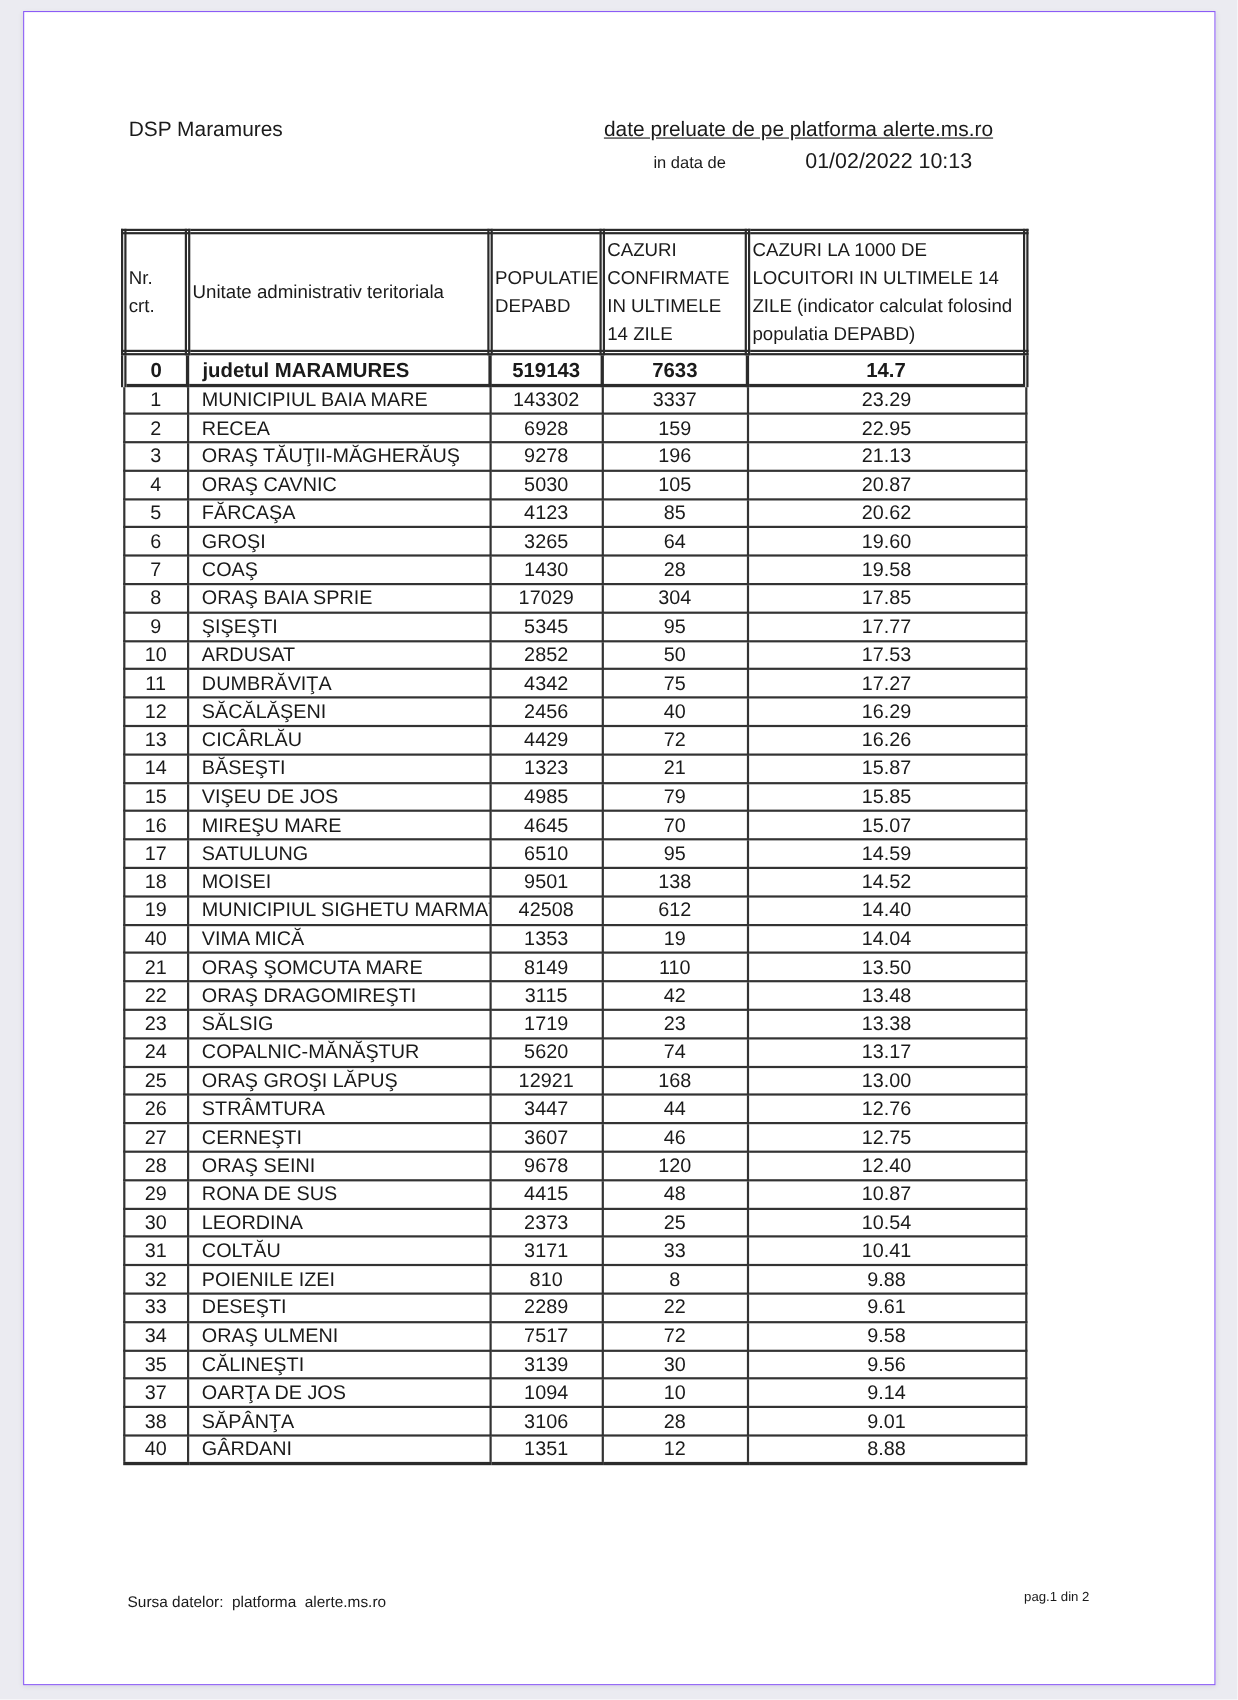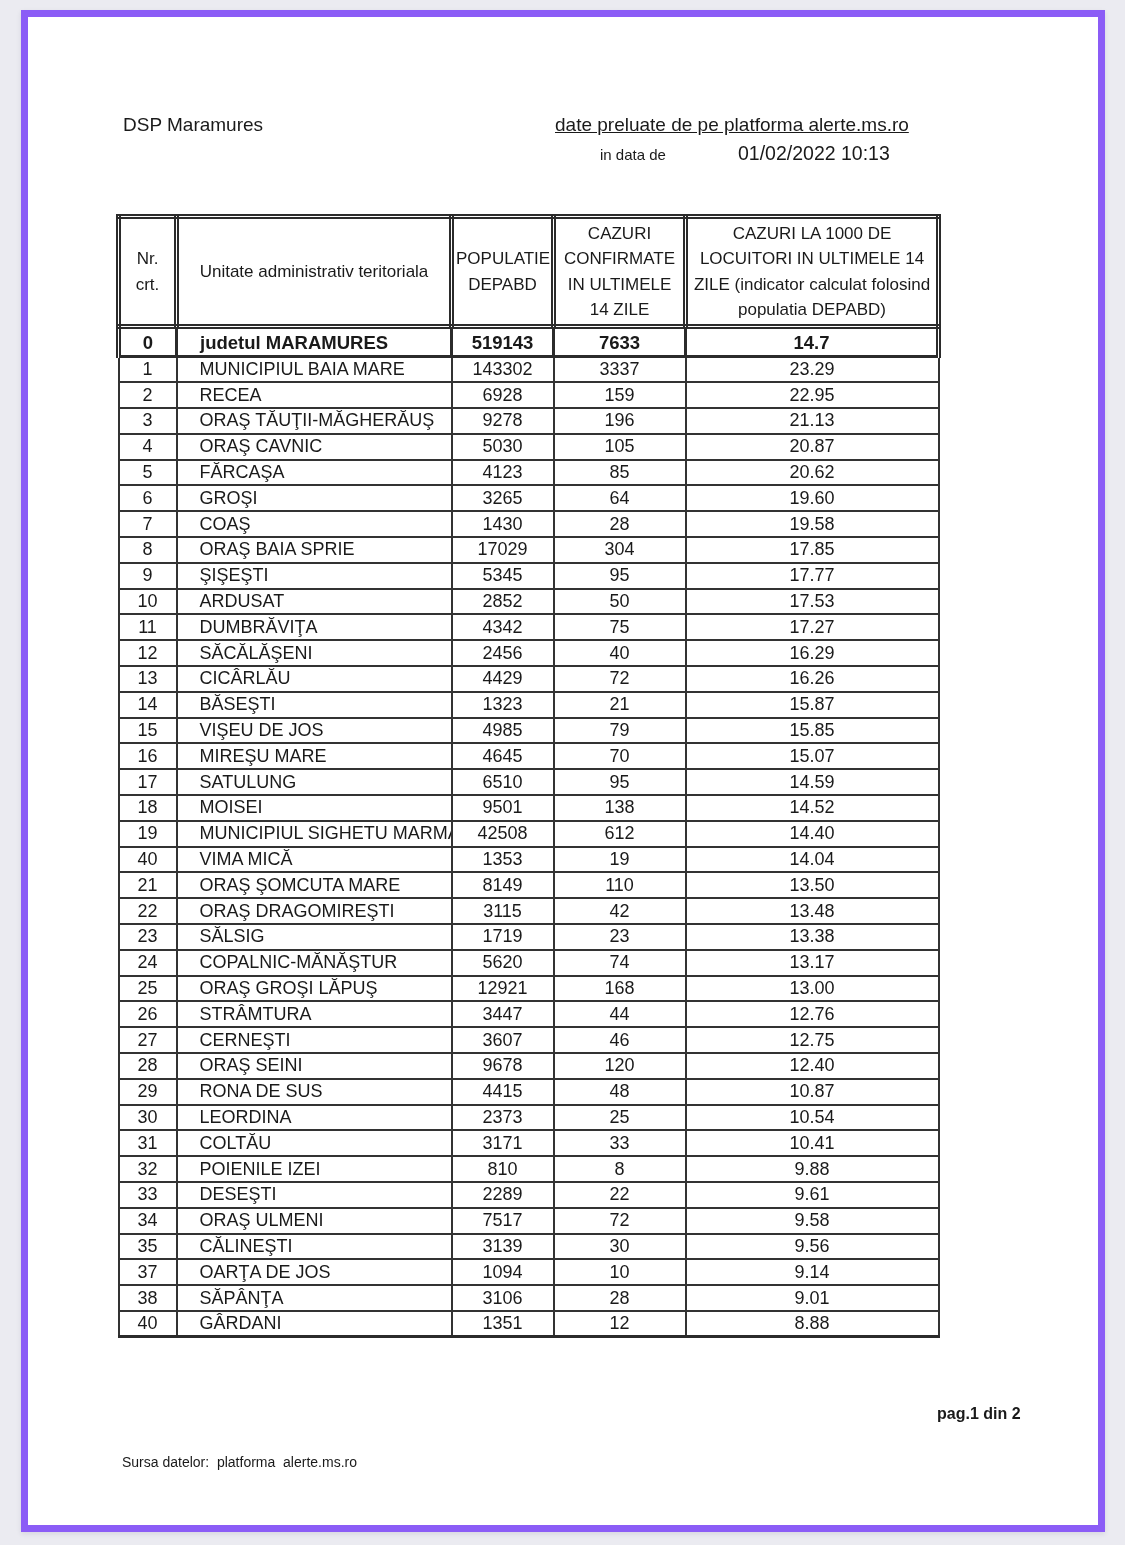--- a/index.html
+++ b/index.html
@@ -13,21 +13,21 @@
     position: relative;
     overflow: hidden;
   }
   .page {
     position: absolute;
     left: 21px;
     top: 10px;
     width: 1084px;
     height: 1522px;
     background: #ffffff;
-    border: 7px solid #8b5cf6;
+    border: 1px solid #8b5cf6;
     box-shadow: 0 2px 5px rgba(40,40,70,0.10);
   }
   .org-title {
     position: absolute;
     left: 95px;
     top: 97px;
     font-size: 19px;
   }
   .source-line {
     position: absolute;
@@ -55,21 +55,21 @@
     top: 197px;
     width: 820px;
     border-collapse: collapse;
     table-layout: fixed;
   }
   .covid-table th {
     border: 5px double #2b2b2b;
     font-weight: normal;
     font-size: 17px;
     line-height: 1.5;
-    text-align: center;
+    text-align: left;
     vertical-align: middle;
     padding: 1px 2px;
     overflow: hidden;
   }
   .covid-table thead tr { height: 110px; }
   .covid-table tr.summary { height: 30px; font-weight: bold; }
   .covid-table tr.summary td {
     border: 3px solid #2b2b2b;
     border-top: 5px double #2b2b2b;
     font-size: 18.5px;
@@ -83,35 +83,34 @@
     text-align: center;
     vertical-align: middle;
     padding: 0;
     overflow: hidden;
     white-space: nowrap;
   }
   .covid-table tbody.rows tr { height: 25.8px; }
   .covid-table tbody.rows tr:last-child td { border-bottom: 3px solid #2b2b2b; }
   .covid-table td.col-name {
     text-align: left;
-    padding-left: 22px;
+    padding-left: 12px;
   }
   .footer-source {
     position: absolute;
     left: 94px;
     top: 1437px;
     font-size: 14px;
     white-space: pre;
   }
   .footer-page {
     position: absolute;
     left: 909px;
-    top: 1388px;
-    font-size: 16px;
-    font-weight: bold;
+    top: 1433px;
+    font-size: 12px;
   }
 </style>
 </head>
 <body>
 
 <div class="page">
 
   <div class="org-title">DSP Maramures</div>
   <div class="source-line">date preluate de pe platforma alerte.ms.ro</div>
   <div class="date-label">in data de</div>

